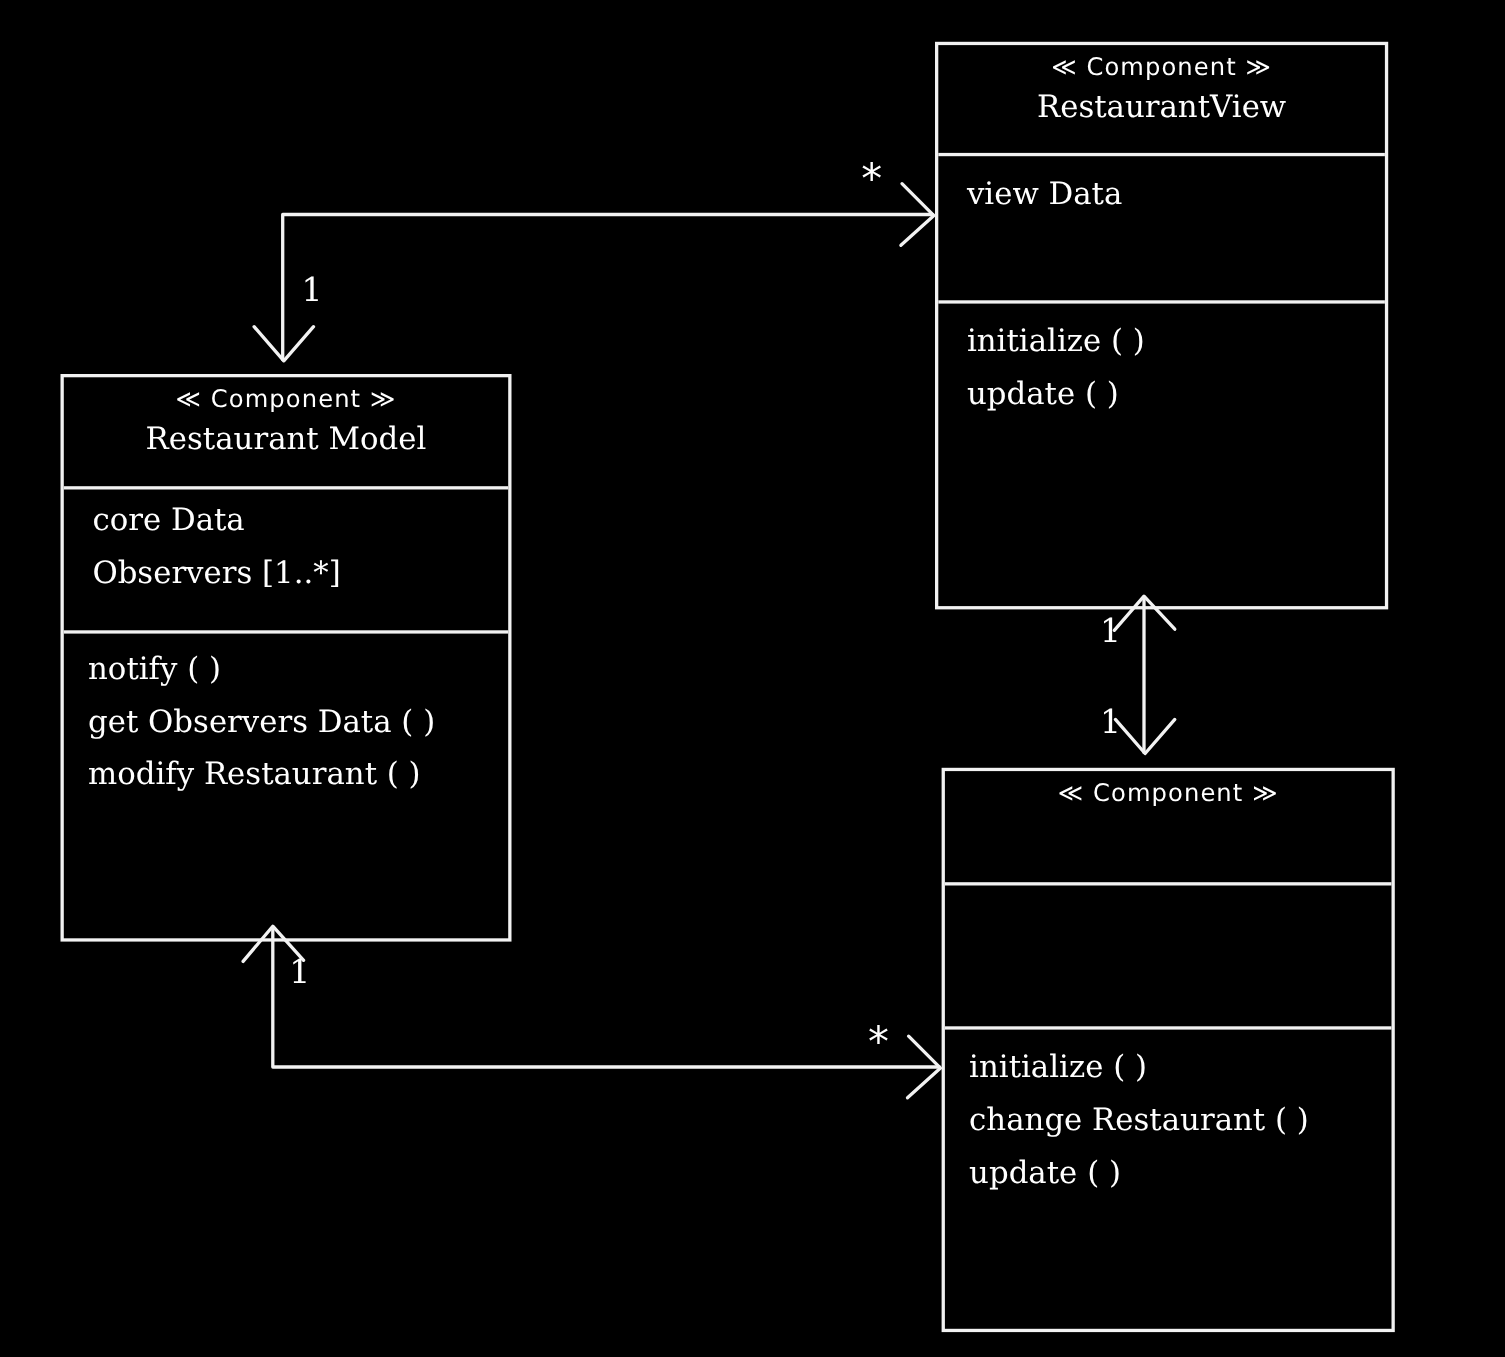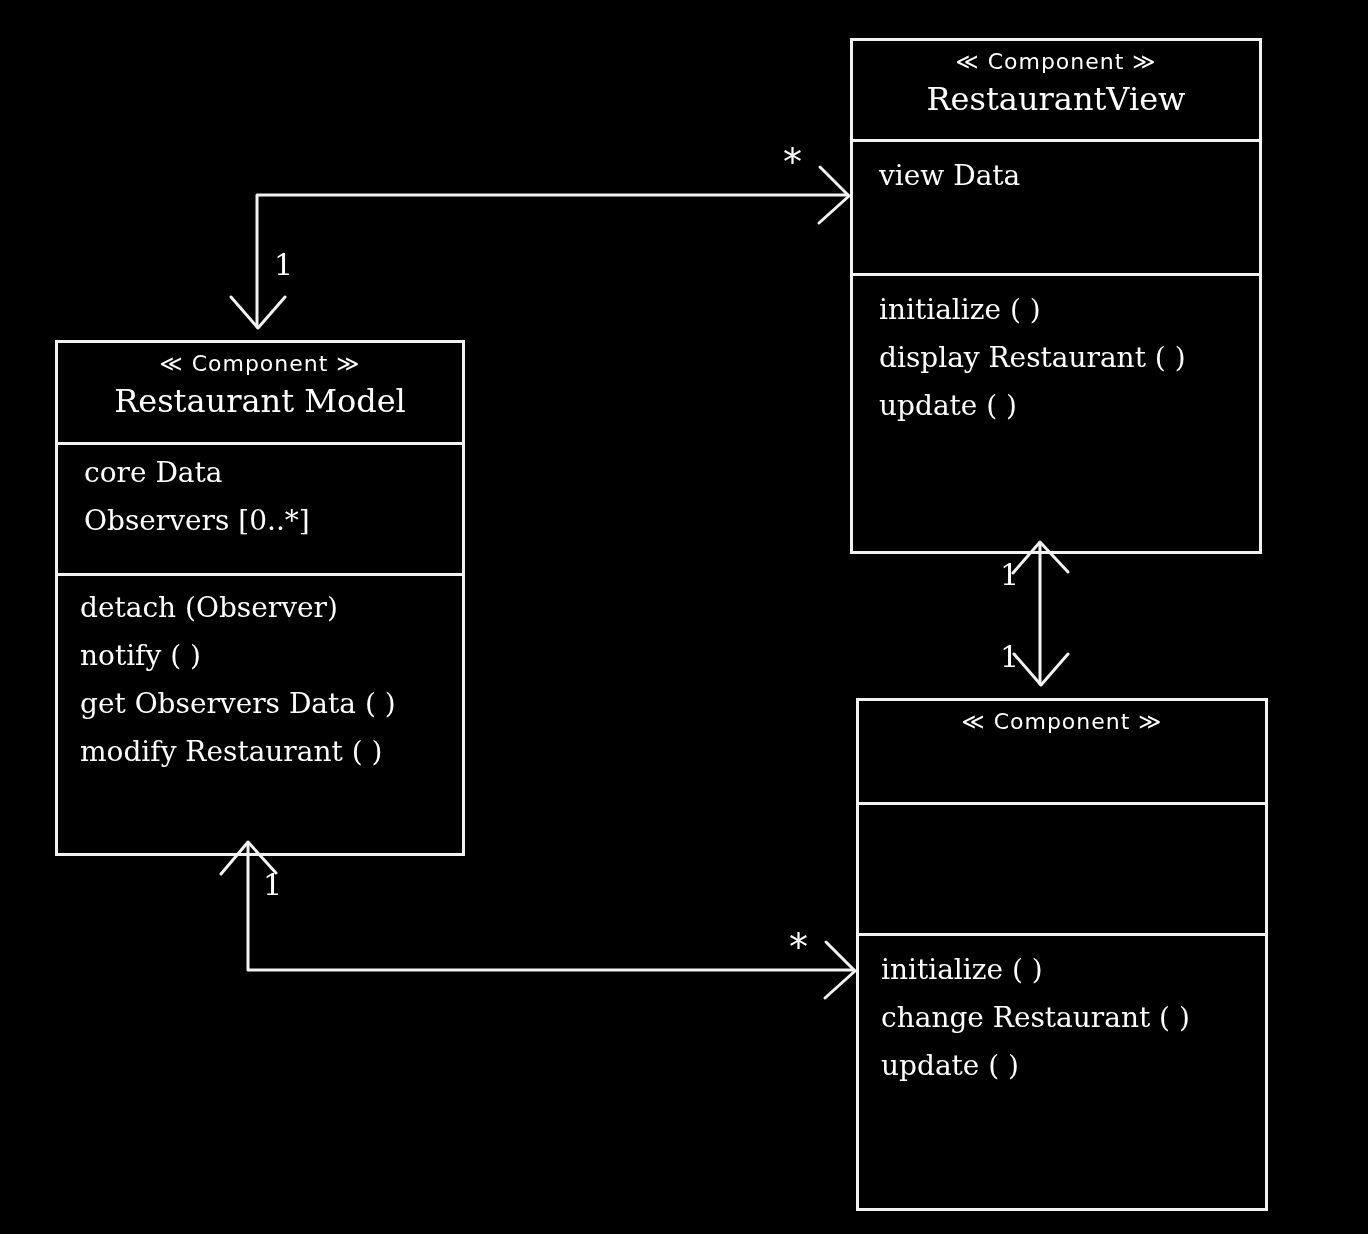--- a/index.html
+++ b/index.html
@@ -38,21 +38,21 @@
     color: #ffffff;
     font-size: 22px;
     letter-spacing: 1px;
     font-family: "DejaVu Sans", sans-serif;
     margin-top: 8px;
     white-space: nowrap;
   }
   .comp-name {
     text-align: center;
     color: #ffffff;
-    font-size: 32px;
+    font-size: 28px;
     font-family: "DejaVu Serif", serif;
     margin-top: 6px;
     white-space: nowrap;
   }
   .member-list {
     list-style: none;
     margin: 0;
     padding: 10px 0 0 26px;
   }
   .member {
@@ -149,43 +149,41 @@
 
     <div class="compartment divider-top" style="top:98px; height:110px;">
       <ul class="member-list">
         <li class="member">view Data</li>
       </ul>
     </div>
 
     <div class="compartment divider-top" style="top:232px; bottom:0;">
       <ul class="member-list">
         <li class="member">initialize ( )</li>
-        <li class="member">display Restaurant ( )</li>
         <li class="member">update ( )</li>
       </ul>
     </div>
   </div>
 
   <div class="uml-box" style="left:55px; top:327px; width:410px; height:516px;">
 
     <div class="compartment" style="top:0; height:99px;">
       <div class="stereotype">≪ Component ≫</div>
       <div class="comp-name">Restaurant Model</div>
     </div>
 
     <div class="compartment divider-top" style="top:99px; height:131px;">
       <ul class="member-list" style="padding-top:4px;">
         <li class="member">core Data</li>
-        <li class="member">Observers [0..*]</li>
+        <li class="member">Observers [1..*]</li>
       </ul>
     </div>
 
     <div class="compartment divider-top" style="top:230px; bottom:0;">
       <ul class="member-list" style="padding-top:8px; padding-left:22px;">
-        <li class="member">detach (Observer)</li>
         <li class="member">notify ( )</li>
         <li class="member">get Observers Data ( )</li>
         <li class="member">modify Restaurant ( )</li>
       </ul>
     </div>
   </div>
 
   <div class="uml-box" style="left:856px; top:685px; width:412px; height:513px;">
 
     <div class="compartment" style="top:0; height:101px;">

